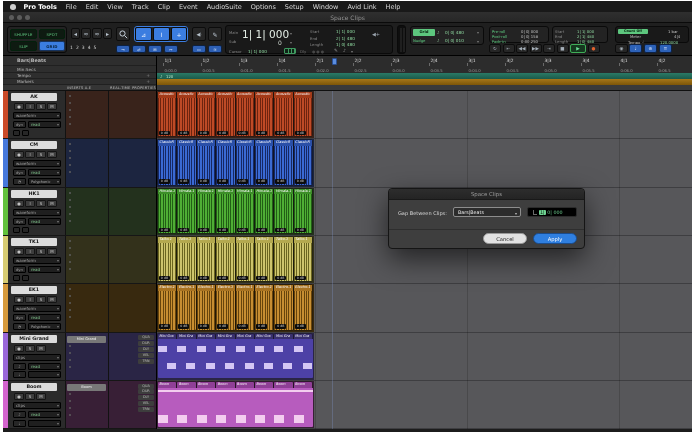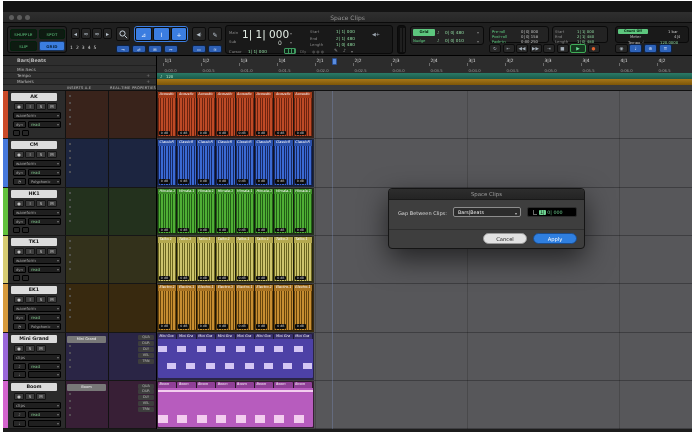--- a/index.html
+++ b/index.html
@@ -87,20 +87,36 @@
   .dbtn{position:absolute;top:44px;width:44px;height:11px;border-radius:5.5px;font-size:5.2px;text-align:center;line-height:10px;}
   #dcancel{left:94px;background:#e2e2e2;color:#1e1e1e;border:1px solid #9a9a9a;}
   #dapply{left:144px;background:#2f7fe0;color:#fff;border:1px solid #1b4c8c;}
   #bottombar{left:0;top:428px;width:689px;height:3px;background:#1c1c1c;}
 </style>
 </head>
 <body>
 
 <div id="app">
 
+  <div id="menubar" class="r">
+    <span class="apple"></span>
+  <div class="mitem b" style="position: static;">Pro Tools</div>
+      <div class="mitem" style="position: static;">File</div>
+      <div class="mitem" style="position: static;">Edit</div>
+      <div class="mitem" style="position: static;">View</div>
+      <div class="mitem" style="position: static;">Track</div>
+      <div class="mitem" style="position: static;">Clip</div>
+      <div class="mitem" style="position: static;">Event</div>
+      <div class="mitem" style="position: static;">AudioSuite</div>
+      <div class="mitem" style="position: static;">Options</div>
+      <div class="mitem" style="position: static;">Setup</div>
+      <div class="mitem" style="position: static;">Window</div>
+      <div class="mitem" style="position: static;">Avid Link</div>
+      <div class="mitem" style="position: static;">Help</div>
+    </div>
 
   <div id="titlebar" class="r">
     <span class="tdot" style="left:6px"></span>
     <span class="tdot" style="left:14px"></span>
     <span class="tdot" style="left:22px"></span>
     <div id="wintitle">Space Clips</div>
   </div>
 
   <div id="toolbar" class="r">
 

